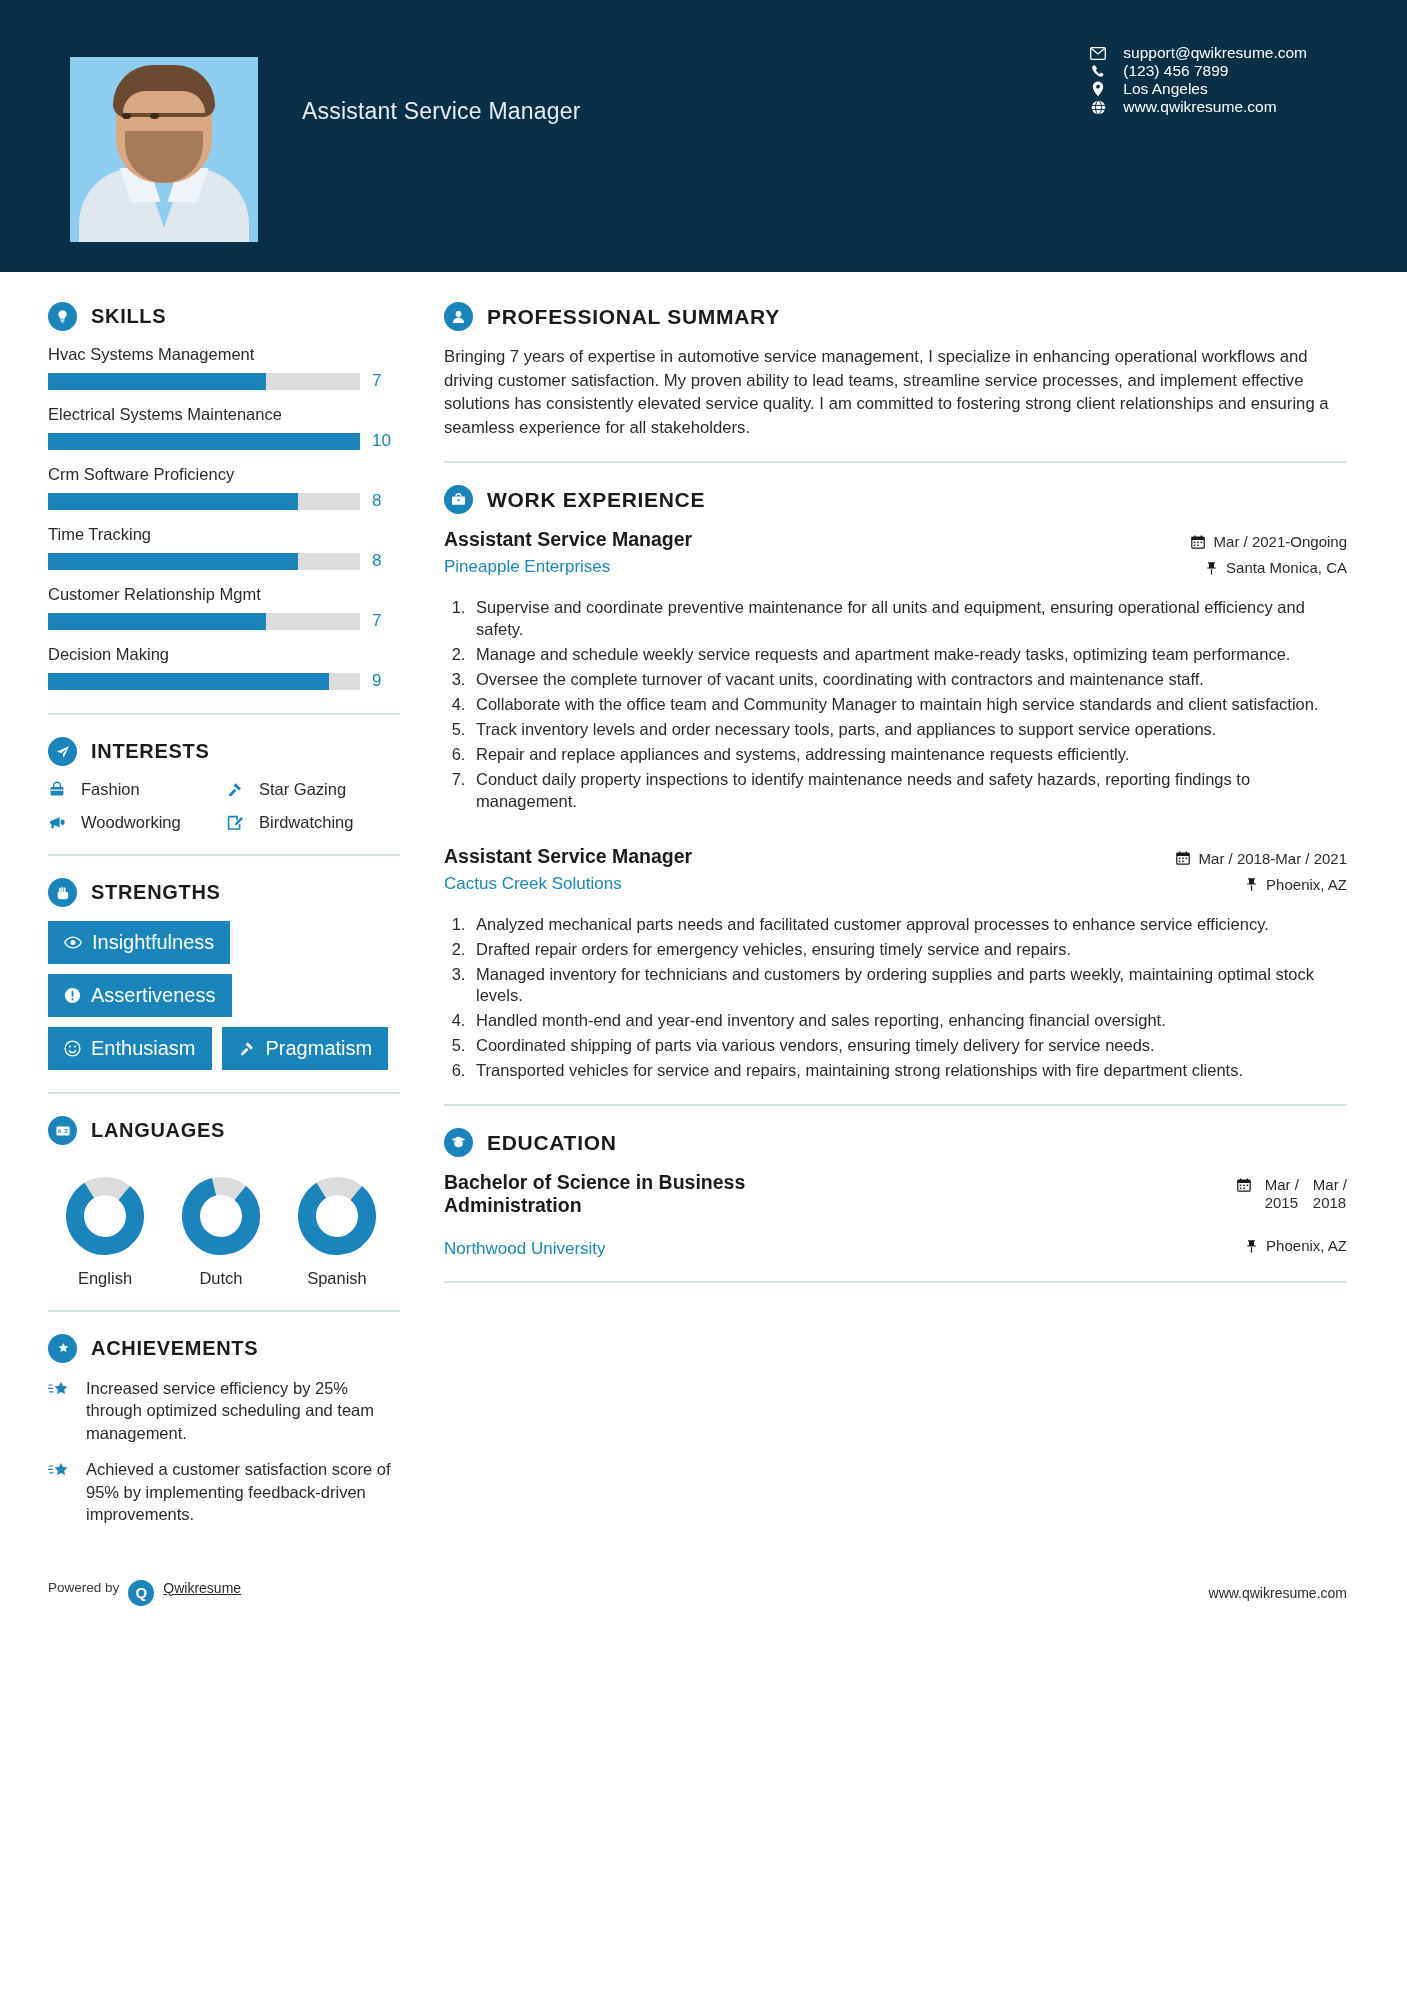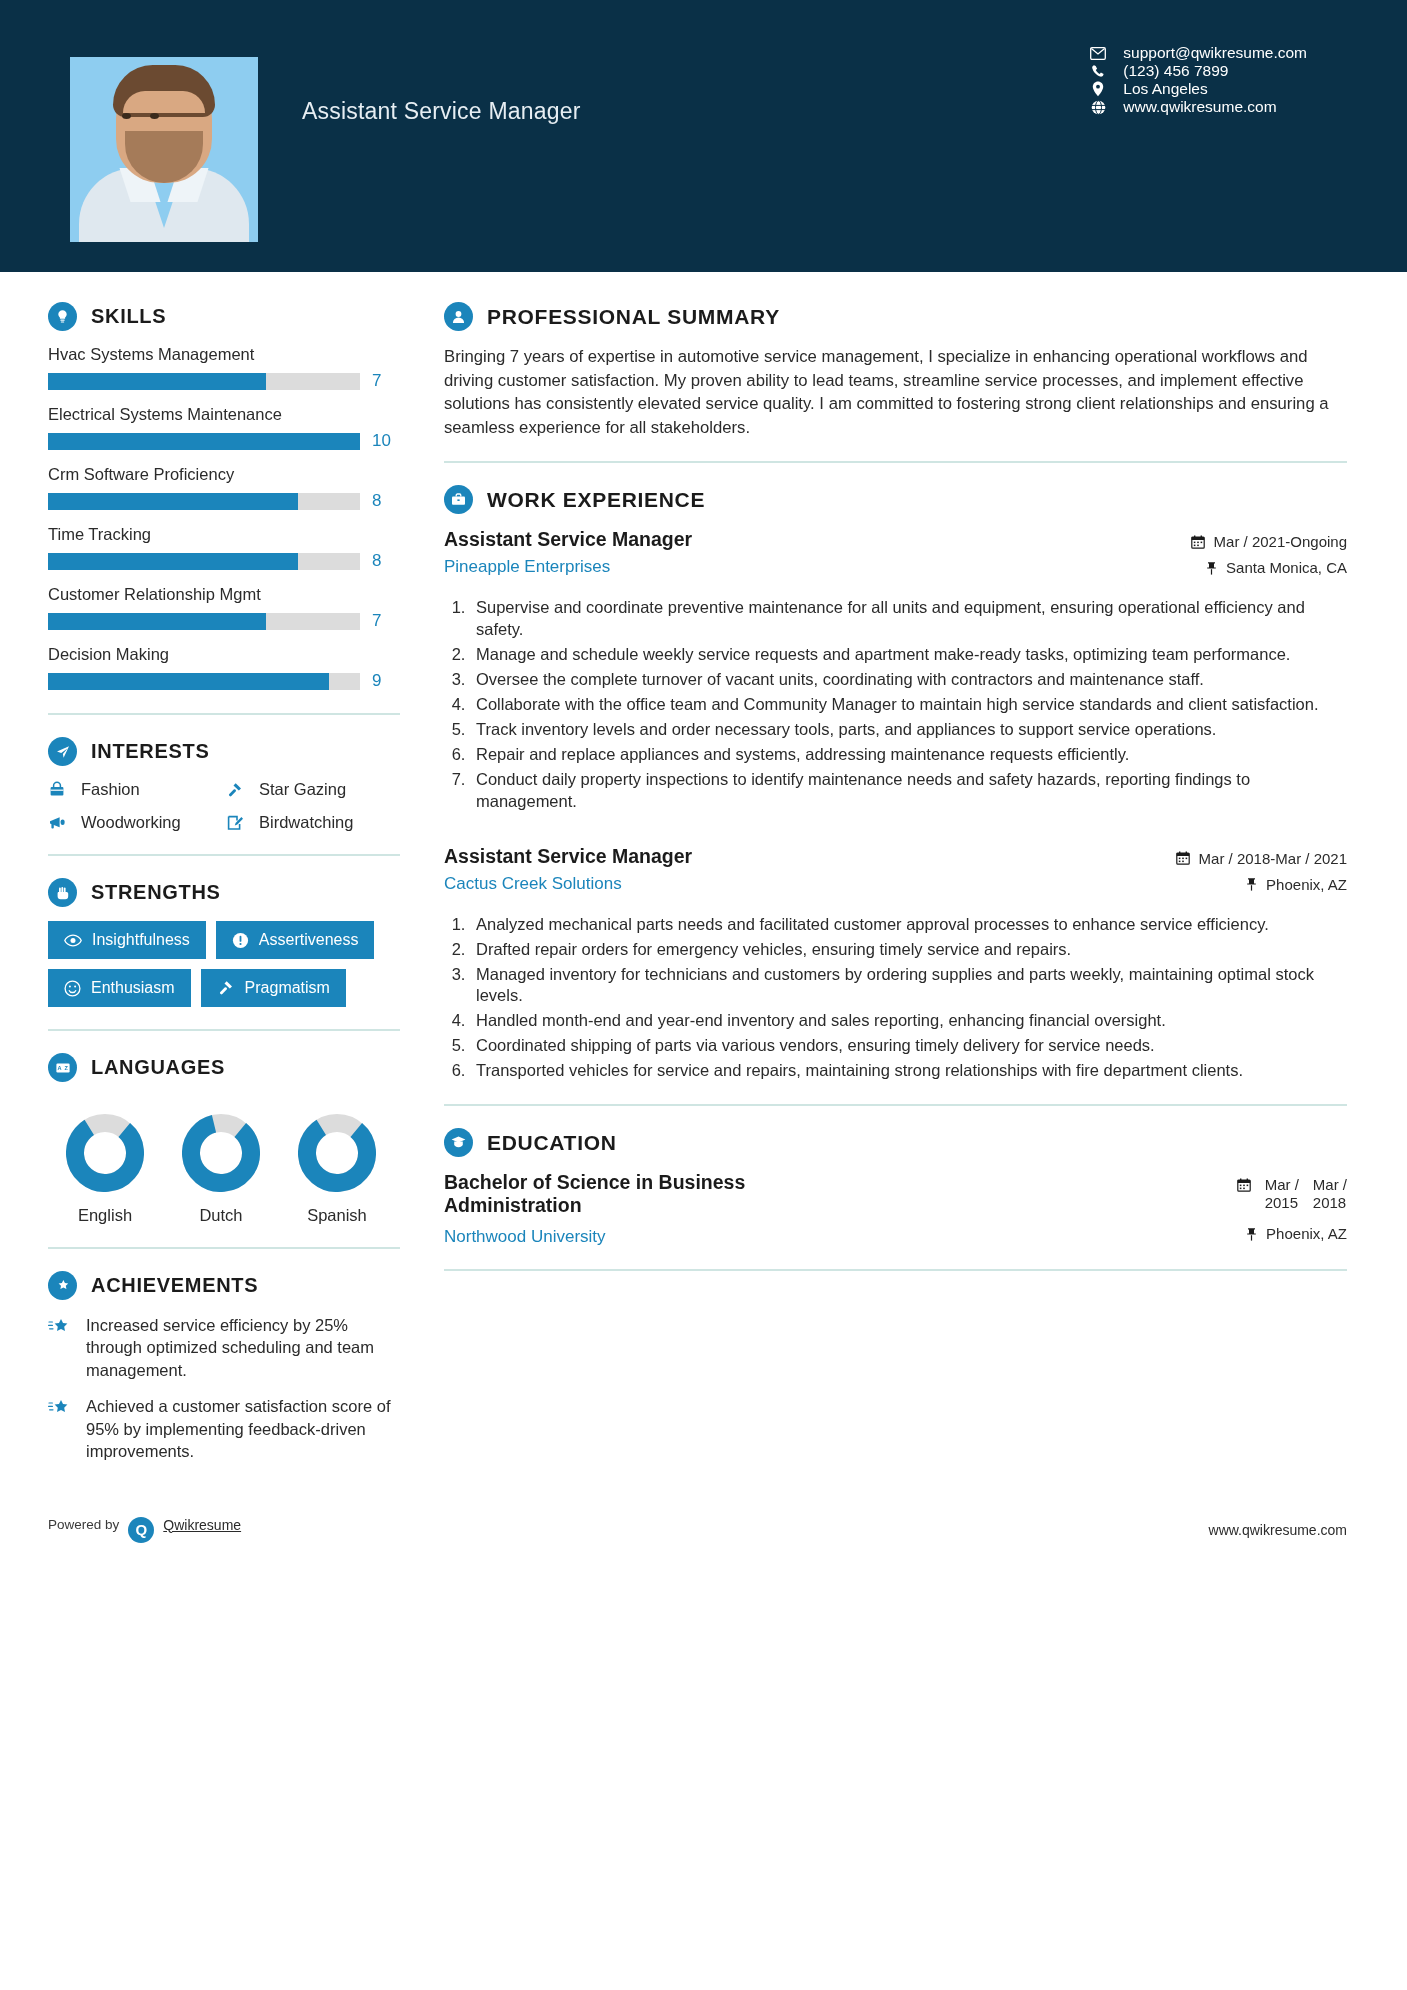--- a/index.html
+++ b/index.html
@@ -205,21 +205,21 @@
   
   .strength-grid {
     display: flex;
     flex-wrap: wrap;
     gap: 10px;
     margin-top: 4px;
   }
   .strength {
     background: #1b85bb;
     color: #ffffff;
-    font-size: 16px;
+    font-size: 20px;
     padding: 10px 16px;
     display: flex; align-items: center; gap: 10px;
   }
   .strength .ic { display:flex; align-items:center; color:#fff; }
 
   
   .lang-grid {
     display: flex;
     justify-content: space-between;
     padding: 18px 12px 0 18px;
@@ -805,21 +805,21 @@
                     </g>
                   </svg>
               </span>
               <span class="edu-date" style="white-space:pre-line">Mar /
 2015</span>
               <span class="edu-date" style="white-space:pre-line">Mar /
 2018</span>
             </div>
           </div>
         </div>
-        <div class="job-head" style="margin-top:4px">
+        <div class="job-head" style="margin-top:16px">
           <div class="job-company">Northwood University</div>
           <div class="meta-line" style="margin:4px 0 0 0">
             <span class="ic">
               <svg width="11" height="14" viewBox="0 0 11 14">
                   <path d="M5.5 13.6 V8.2" stroke="#1b1b1b" stroke-width="1.2"></path>
                   <path d="M2 1.2 h7 v1.2 h-1 v4 h1.8 v1.2 H1.2 V6.4 H3 v-4 H2 z" fill="#1b1b1b"></path>
                 </svg>
             </span>
             <span>Phoenix, AZ</span>
           </div>

